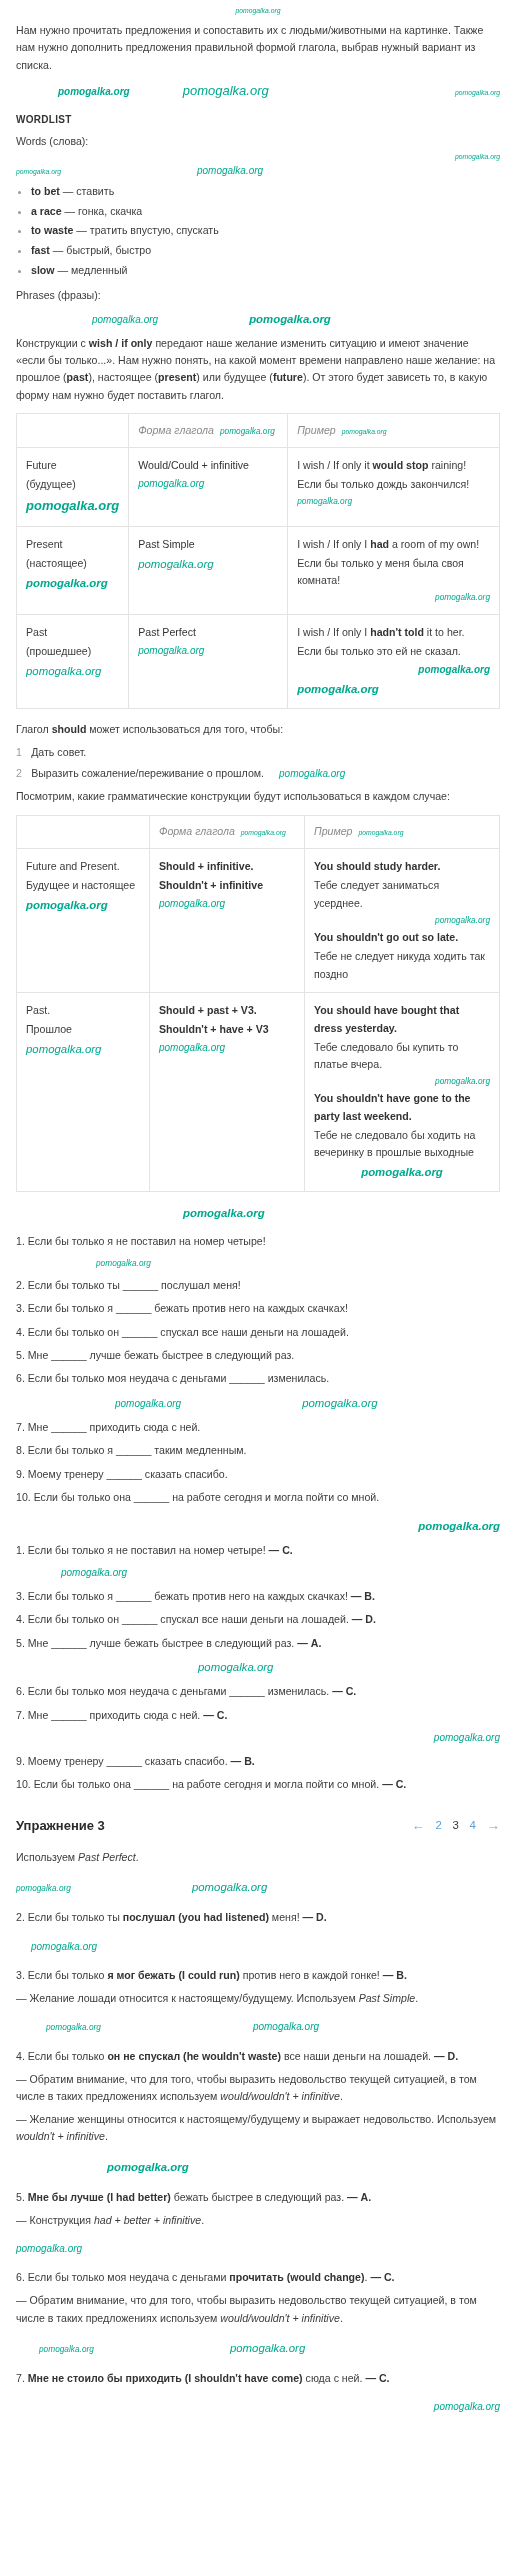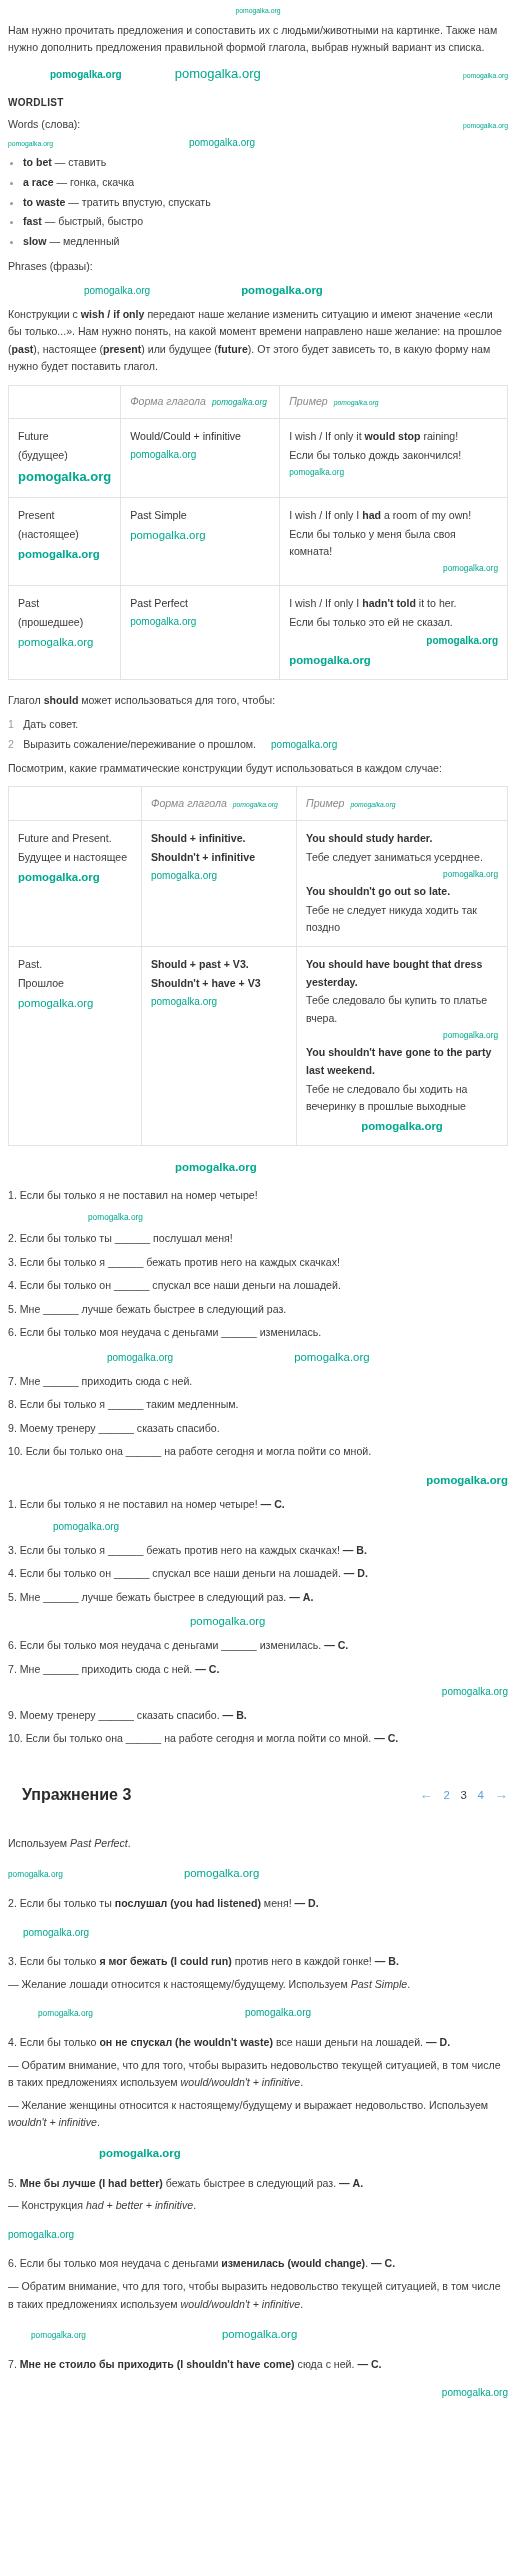--- a/index.html
+++ b/index.html
@@ -1,50 +1,50 @@
 <!DOCTYPE html>
 <html lang="ru" style="font-size:12px"><head>
 <meta charset="utf-8">
 <style>
   html,body{margin:0;padding:0;background:#ffffff;}
   body{color:#3c3c3c;font-family:"Liberation Sans","DejaVu Sans",sans-serif;font-size:10.6px;line-height:1.65;}
-  .page{width:516px;box-sizing:border-box;padding:3px 8px 0;position:relative;overflow:hidden;}
+  .page{width:516px;box-sizing:border-box;padding:3px 16px 0;position:relative;overflow:hidden;}
   p{margin:6px 0;}
   .b{font-weight:700;color:#333;}
   .i{font-style:italic;}
   
-  .wm{color:#00a88e;white-space:nowrap;}
+  .wm{color:#00a88e;white-space:nowrap;font-style:italic;}
   .wm-xs{font-size:6.8px;}
   .wm-s{font-size:8.3px;}
   .wm-m{font-size:10px;}
   .wm-l{font-size:11.4px;}
   .wm-xl{font-size:13px;}
   .wm-b{font-weight:700;}
   .wmrow{display:flex;align-items:baseline;margin:5.3px 0;}
   
   .wl-title{font-weight:700;font-size:10px;letter-spacing:0.3px;margin-top:10.6px;color:#333;}
-  .wl-label-row{display:flex;align-items:baseline;margin:4.5px 0 1.5px;}
+  .wl-label-row{display:flex;align-items:baseline;margin:4.5px 0 1.5px;flex-direction:column;}
   ul.wl{margin:3px 0 7.6px 15px;padding:0;}
   ul.wl li{margin:2.3px 0;}
   ul.wl li::marker{color:#999;}
   
   table.gtable{border-collapse:collapse;width:100%;margin:9px 0 12px;}
   .gtable th,.gtable td{border:0.8px solid #e3e3e3;padding:7.6px 9px;text-align:left;vertical-align:top;font-weight:400;}
   .gtable thead th{color:#8a8a8a;font-style:italic;}
   .cell-b{font-weight:700;color:#333;}
   .line{margin:1.5px 0;}
   
   .numline{display:flex;align-items:baseline;margin:3px 0;}
   .num{color:#9a9a9a;margin-right:7.6px;min-width:7.6px;}
   
   .ex-list{margin:10.6px 0;}
   .ex-item{margin:6px 0;}
   
   .head-row{display:flex;align-items:center;justify-content:space-between;margin:21px 0 10.6px;}
-  h2{font-size:16px;margin:14px;color:#2b2b2b;font-weight:700;}
+  h2{font-size:13px;margin:0;color:#2b2b2b;font-weight:700;}
   .pagination{display:flex;align-items:center;gap:10.6px;font-size:11.4px;}
   .pg-arrow{color:#64aede;font-size:13.6px;cursor:pointer;}
   .pg-num{color:#5b9fd6;cursor:pointer;}
   .pg-cur{color:#3c3c3c;cursor:default;}
   
   .sol-item{margin:12px 0;}
   .sol-line{margin:5.3px 0;}
 </style>
 </head>
 <body>
@@ -328,21 +328,21 @@
 
     <div class="sol-item">
       <div class="sol-line"><span>5. </span><span class="b">Мне бы лучше (I had better)</span><span> бежать быстрее в следующий раз. </span><span class="b">— A.</span></div>
       <div class="sol-line"><span>— Конструкция </span><span class="i">had + better + infinitive</span><span>.</span></div>
     </div>
     <div class="wmrow">
       <span class="wm wm-m">pomogalka.org</span>
     </div>
 
     <div class="sol-item">
-      <div class="sol-line"><span>6. Если бы только моя неудача с деньгами </span><span class="b">изменилась (would change)</span><span>. </span><span class="b">— C.</span></div>
+      <div class="sol-line"><span>6. Если бы только моя неудача с деньгами </span><span class="b">прочитать (would change)</span><span>. </span><span class="b">— C.</span></div>
       <div class="sol-line"><span>— Обратим внимание, что для того, чтобы выразить недовольство текущей ситуацией, в том числе в таких предложениях используем </span><span class="i">would/wouldn't + infinitive</span><span>.</span></div>
     </div>
     <div class="wmrow">
       <span class="wm wm-s" style="margin-left:23px;">pomogalka.org</span>
       <span class="wm wm-l" style="margin-left:136px;">pomogalka.org</span>
     </div>
 
     <div class="sol-item">
       <div class="sol-line"><span>7. </span><span class="b">Мне не стоило бы приходить (I shouldn't have come)</span><span> сюда с ней. </span><span class="b">— C.</span></div>
     </div>

